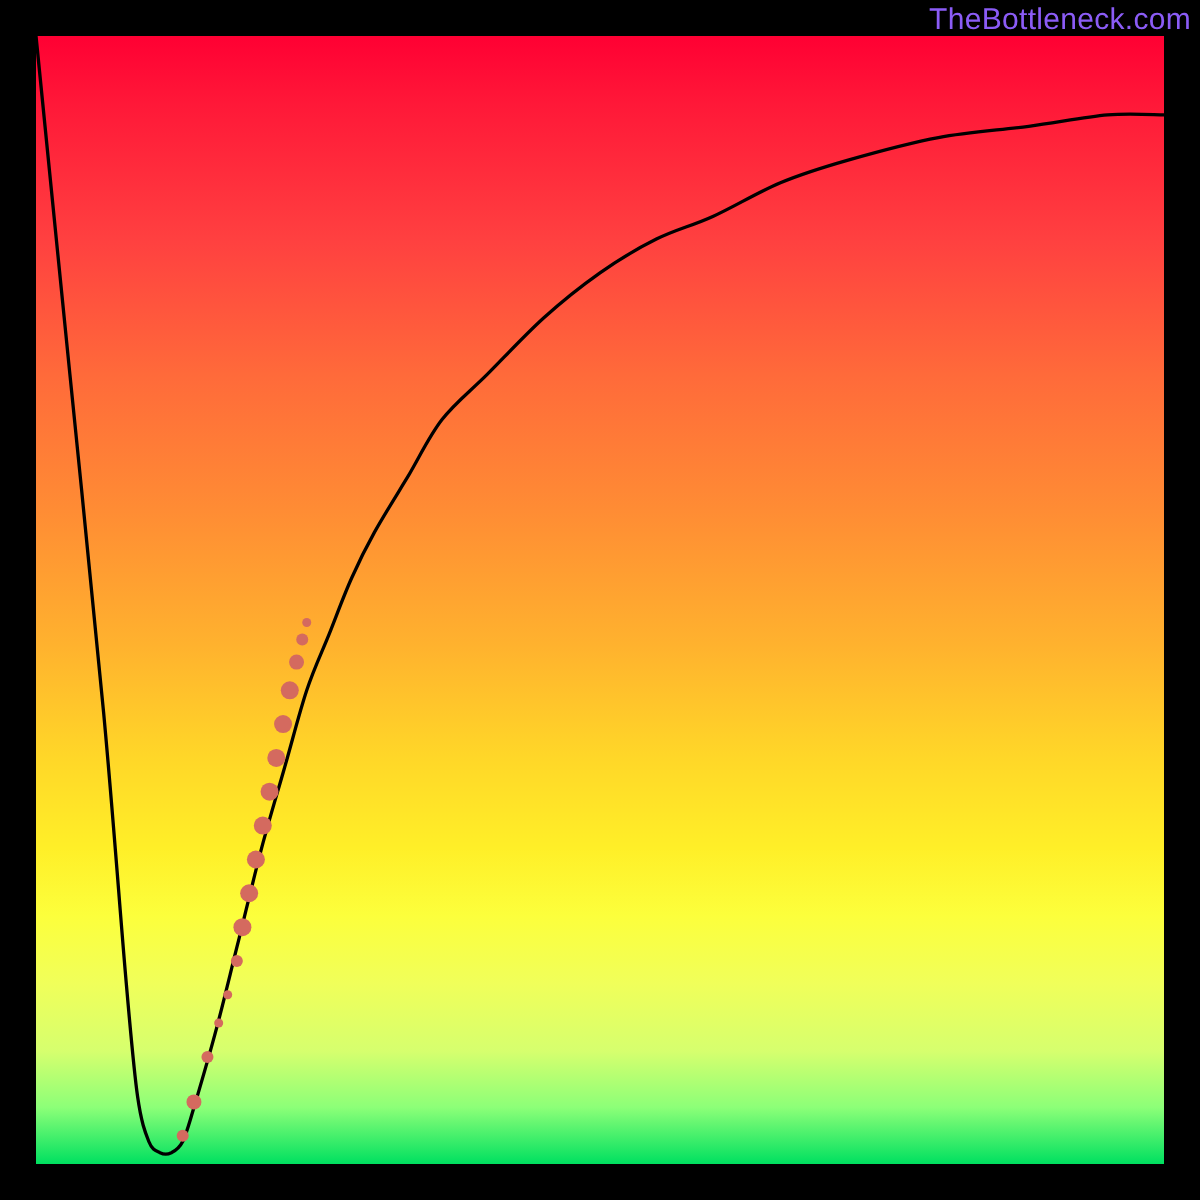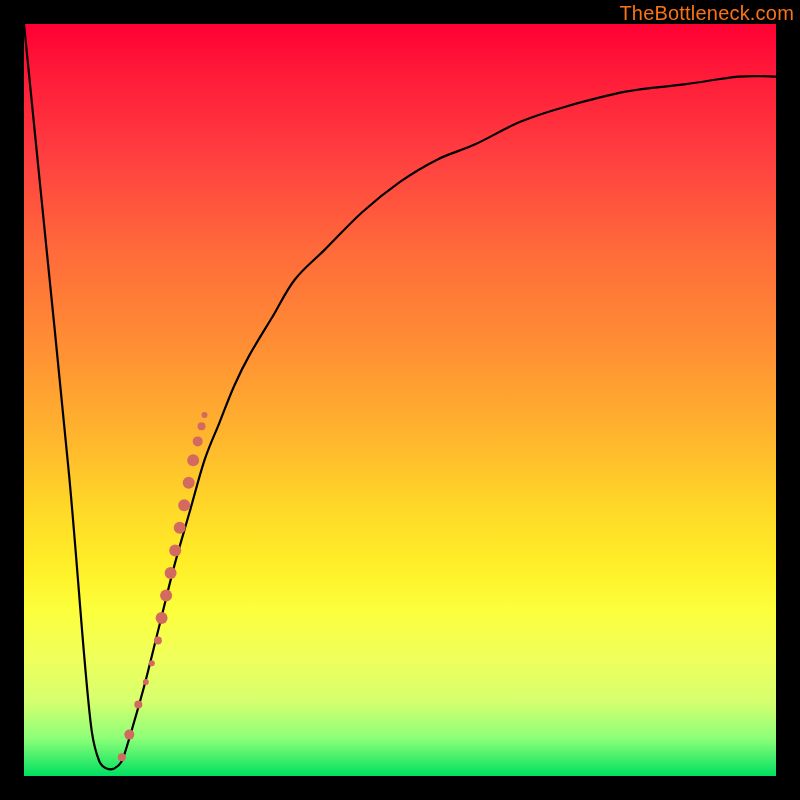--- a/index.html
+++ b/index.html
@@ -36,21 +36,21 @@
       #fcff3c 78%,
       #f0ff5a 84%,
       #d6ff6e 90%,
       #8cff78 95%,
       #00e060 100%);
   }
   .watermark {
     position: absolute;
     top: 2px;
     right: 6px;
-    color: #f97316;
+    color: #8b5cf6;
     font-size: 20px;
     font-weight: 500;
     letter-spacing: 0.2px;
     user-select: none;
   }
   svg.curve {
     position: absolute;
     left: 0; top: 0;
     width: 752px; height: 752px;
     overflow: visible;

